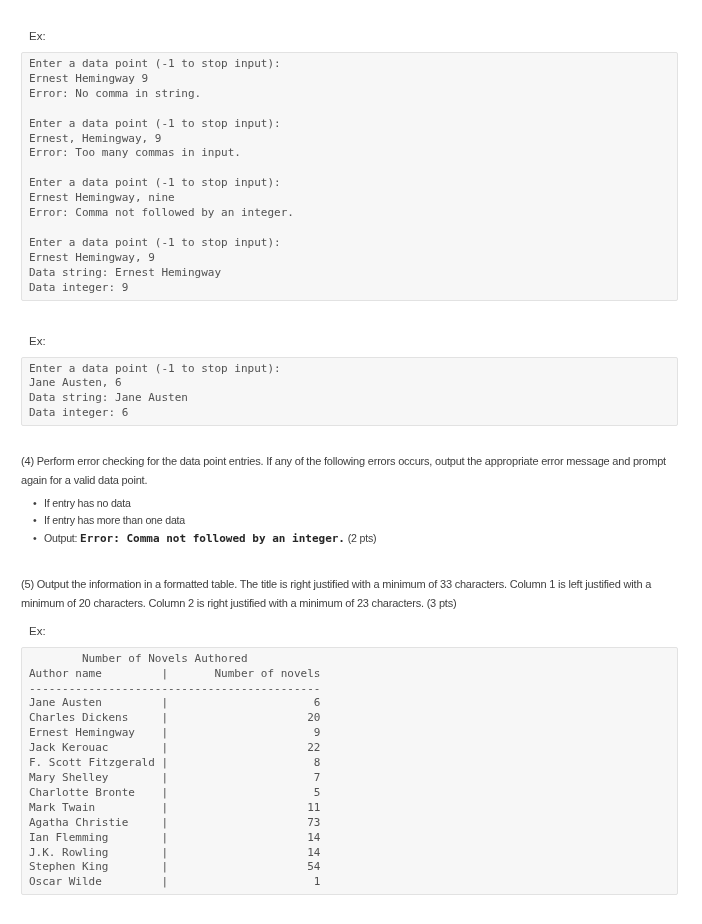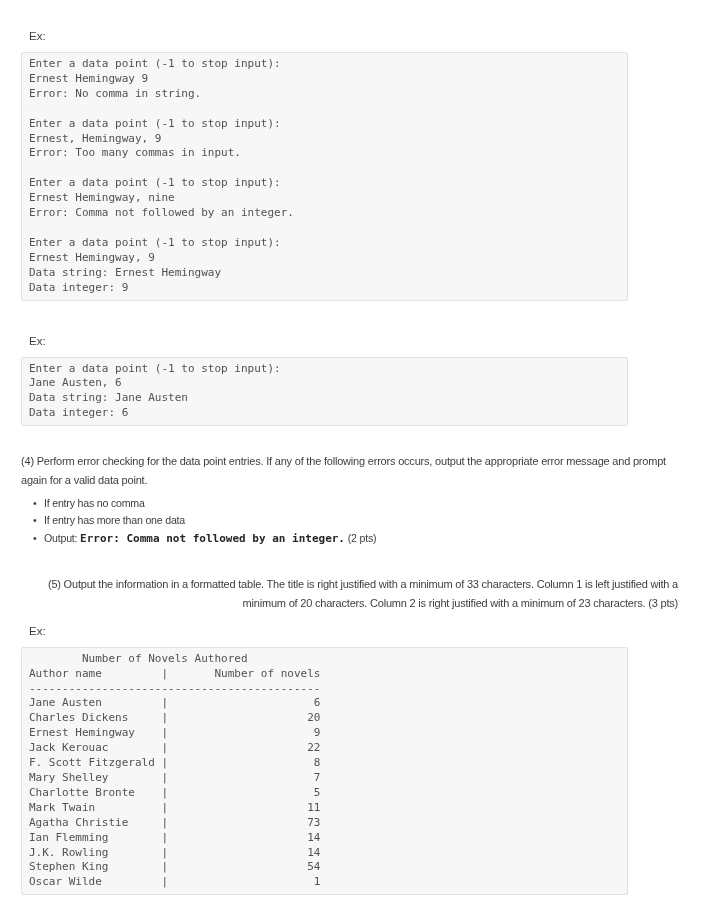--- a/index.html
+++ b/index.html
@@ -10,42 +10,42 @@
     -webkit-font-smoothing: antialiased;
   }
   .page { padding: 22px 24px 0 21px; }
 
   .ex-label {
     font-size: 11.5px; line-height: 13px; color: #3e3e3e;
     margin: 8px;
   }
   pre.console {
     box-sizing: border-box;
-    width: 607px;
+    width: 657px;
     margin: 9px 0 0 0;
     padding: 4px 7px;
     background: #f7f7f7;
     border: 1px solid #e2e2e2;
     border-radius: 2px;
     font-family: "DejaVu Sans Mono", monospace;
     font-size: 11px;
     line-height: 14.9px;
     color: #525252;
     white-space: pre;
   }
   .spacer-26 { height: 26px; }
   .para {
     max-width: 660px;
     margin: 26px 0 5px 0;
     font-size: 11px;
     line-height: 19px;
     letter-spacing: -0.2px;
     color: #3e3e3e;
   }
-  .para.second { margin-top: 28px; margin-bottom: 12px; text-align: right; }
+  .para.second { margin-top: 28px; margin-bottom: 12px; }
   ul.bullets {
     list-style: none;
     margin: 0 0 13px 0;
     padding: 0 0 0 0;
     max-width: 650px;
   }
   ul.bullets li {
     position: relative;
     padding-left: 23px;
     font-size: 10.6px;
@@ -94,21 +94,21 @@
 
   <div class="ex-label">Ex:</div>
   <pre class="console">Enter a data point (-1 to stop input):
 Jane Austen, 6
 Data string: Jane Austen
 Data integer: 6</pre>
 
   <p class="para">(4) Perform error checking for the data point entries. If any of the following errors occurs, output the appropriate error message and prompt again for a valid data point.</p>
 
   <ul class="bullets">
-    <li><span>If entry has no comma</span><code class="inline-code"></code><span></span></li>
+    <li><span>If entry has no data</span><code class="inline-code"></code><span></span></li>
     <li><span>If entry has more than one data</span><code class="inline-code"></code><span></span></li>
     <li><span>Output: </span><code class="inline-code">Error: Comma not followed by an integer.</code><span> (2 pts)</span></li>
   </ul>
 
   <p class="para second">(5) Output the information in a formatted table. The title is right justified with a minimum of 33 characters. Column 1 is left justified with a minimum of 20 characters. Column 2 is right justified with a minimum of 23 characters. (3 pts)</p>
 
   <div class="ex-label">Ex:</div>
   <pre class="console">        Number of Novels Authored
 Author name         |       Number of novels
 --------------------------------------------

